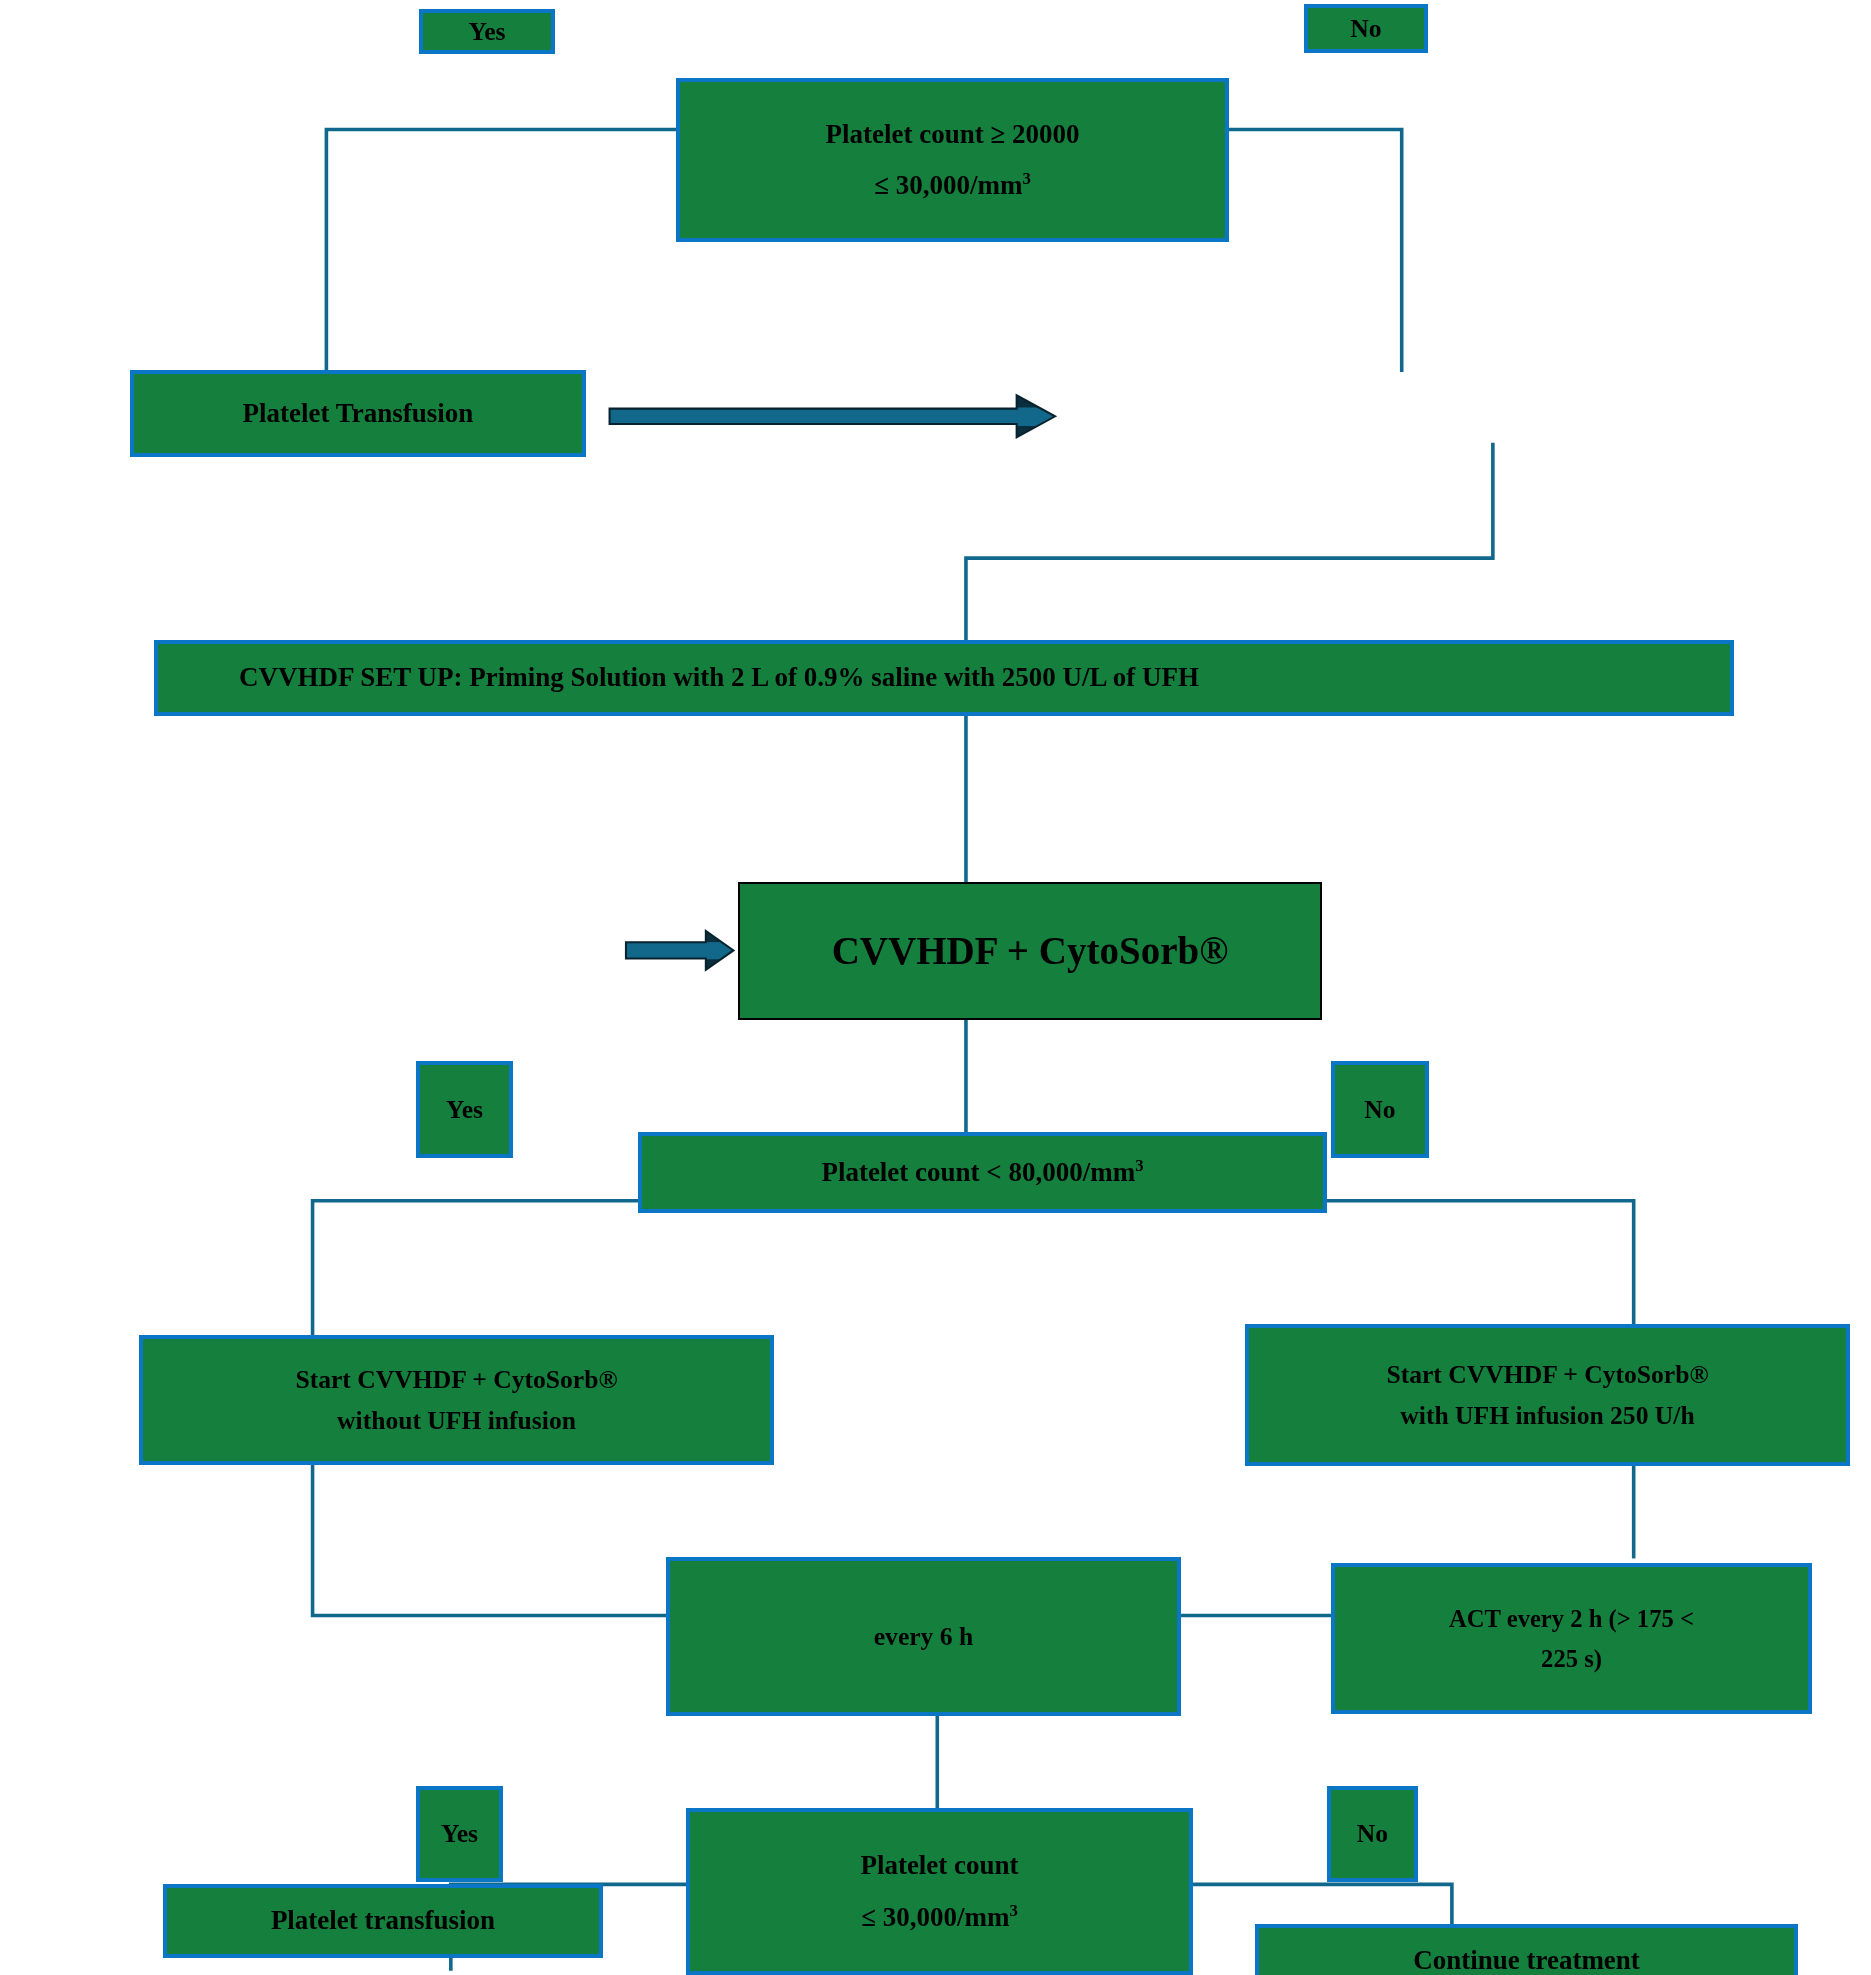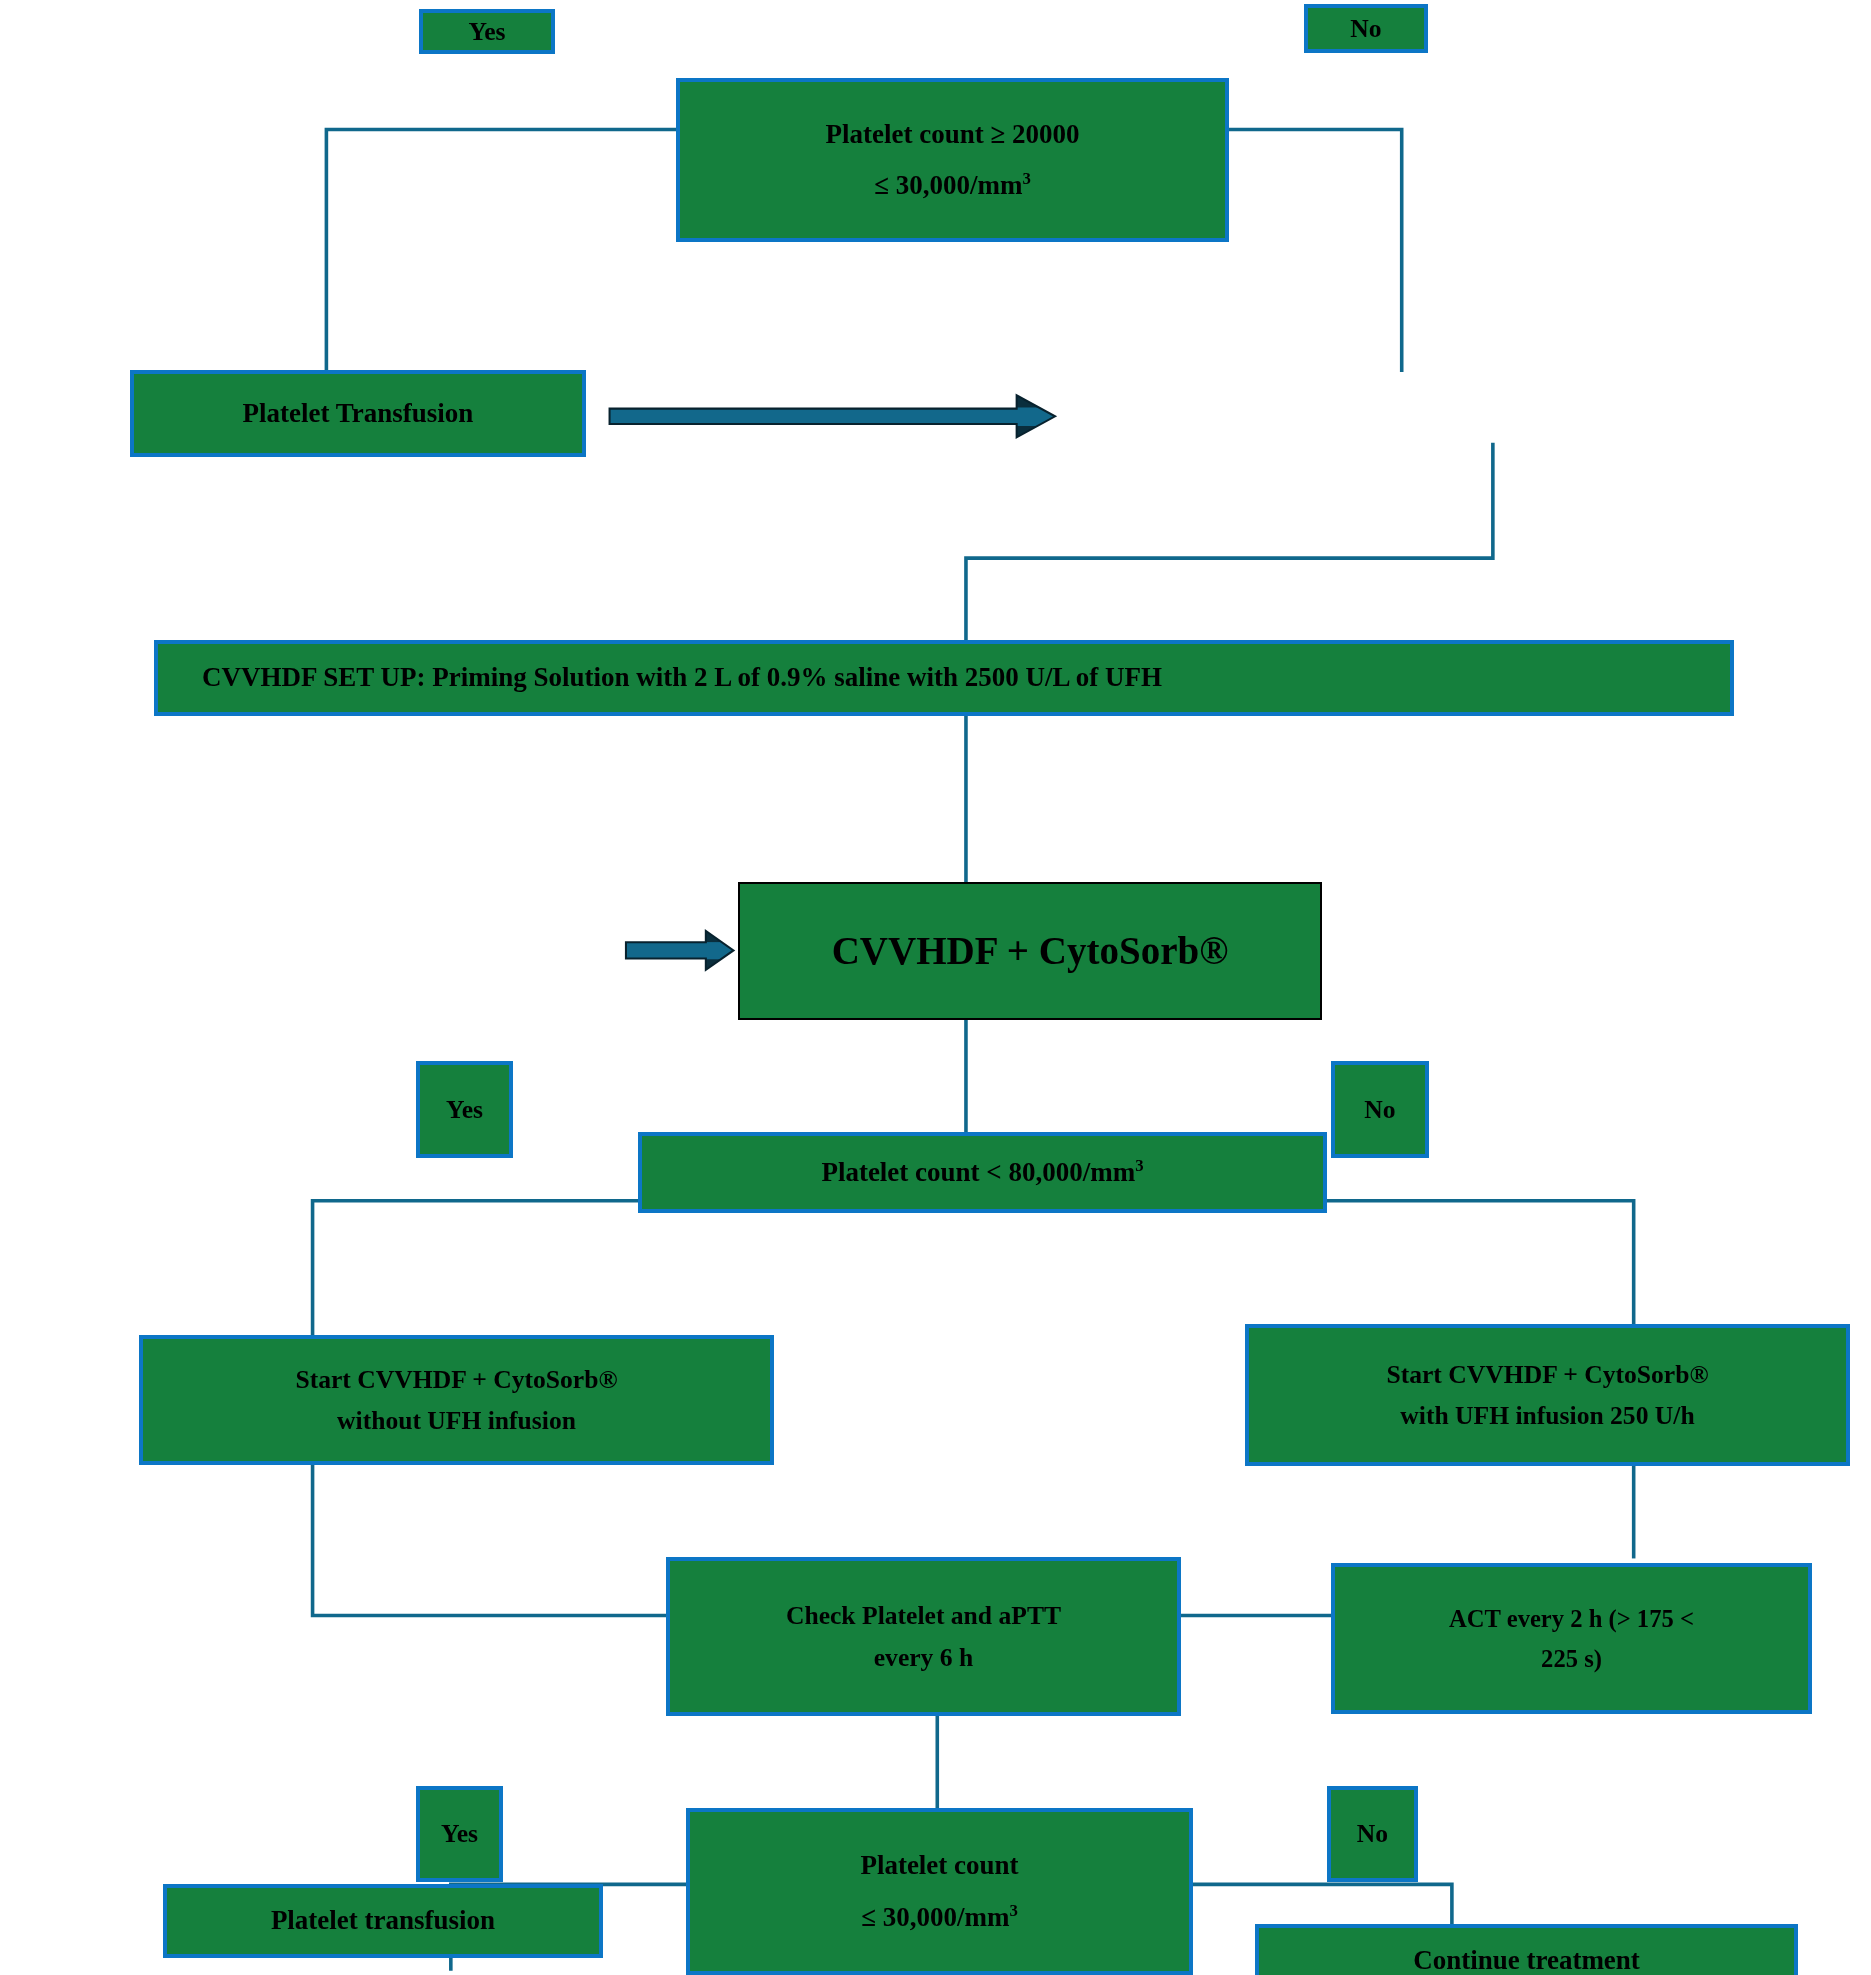--- a/index.html
+++ b/index.html
@@ -122,21 +122,21 @@
   <div class="node f-lg gap-2" style="left:676px; top:78px; width:553px; height:164px;">
     <span class="line">Platelet count ≥ 20000</span>
     <span class="line"><span>≤ 30,000/mm</span><sup>3</sup></span>
   </div>
 
   <div class="node f-lg" style="left:130px; top:370px; width:456px; height:87px;">
     <span class="line">Platelet Transfusion</span>
   </div>
 
 
-  <div class="node f-lg" style="left:154px; top:640px; width:1580px; height:76px; align-items:flex-start; padding-left:44px;">
+  <div class="node f-lg" style="left:154px; top:640px; width:1580px; height:76px; align-items:flex-start; padding-left:81px;">
     <span class="line" style="text-align:left;">CVVHDF SET UP: Priming Solution with 2 L of 0.9% saline with 2500 U/L of UFH</span>
   </div>
 
 
   <div class="node plain-black f-xl" style="left:738px; top:882px; width:584px; height:138px;">
     <span class="line">CVVHDF + CytoSorb®</span>
   </div>
 
   <div class="node f-yn" style="left:416px; top:1061px; width:97px; height:97px;">
     <span class="line">Yes</span>
@@ -154,21 +154,20 @@
     <span class="line">Start CVVHDF + CytoSorb®</span>
     <span class="line">without UFH infusion</span>
   </div>
 
   <div class="node f-md gap-1" style="left:1245px; top:1324px; width:605px; height:142px;">
     <span class="line">Start CVVHDF + CytoSorb®</span>
     <span class="line">with UFH infusion 250 U/h</span>
   </div>
 
   <div class="node f-md gap-1" style="left:666px; top:1557px; width:515px; height:159px;">
-    <span class="line">Check Platelet and aPTT</span>
     <span class="line">every 6 h</span>
   </div>
 
   <div class="node f-sm gap-1" style="left:1331px; top:1563px; width:481px; height:151px;">
     <span class="line">ACT every 2 h (&gt; 175 &lt;</span>
     <span class="line">225 s)</span>
   </div>
 
   <div class="node f-yn" style="left:416px; top:1786px; width:87px; height:96px;">
     <span class="line">Yes</span>

